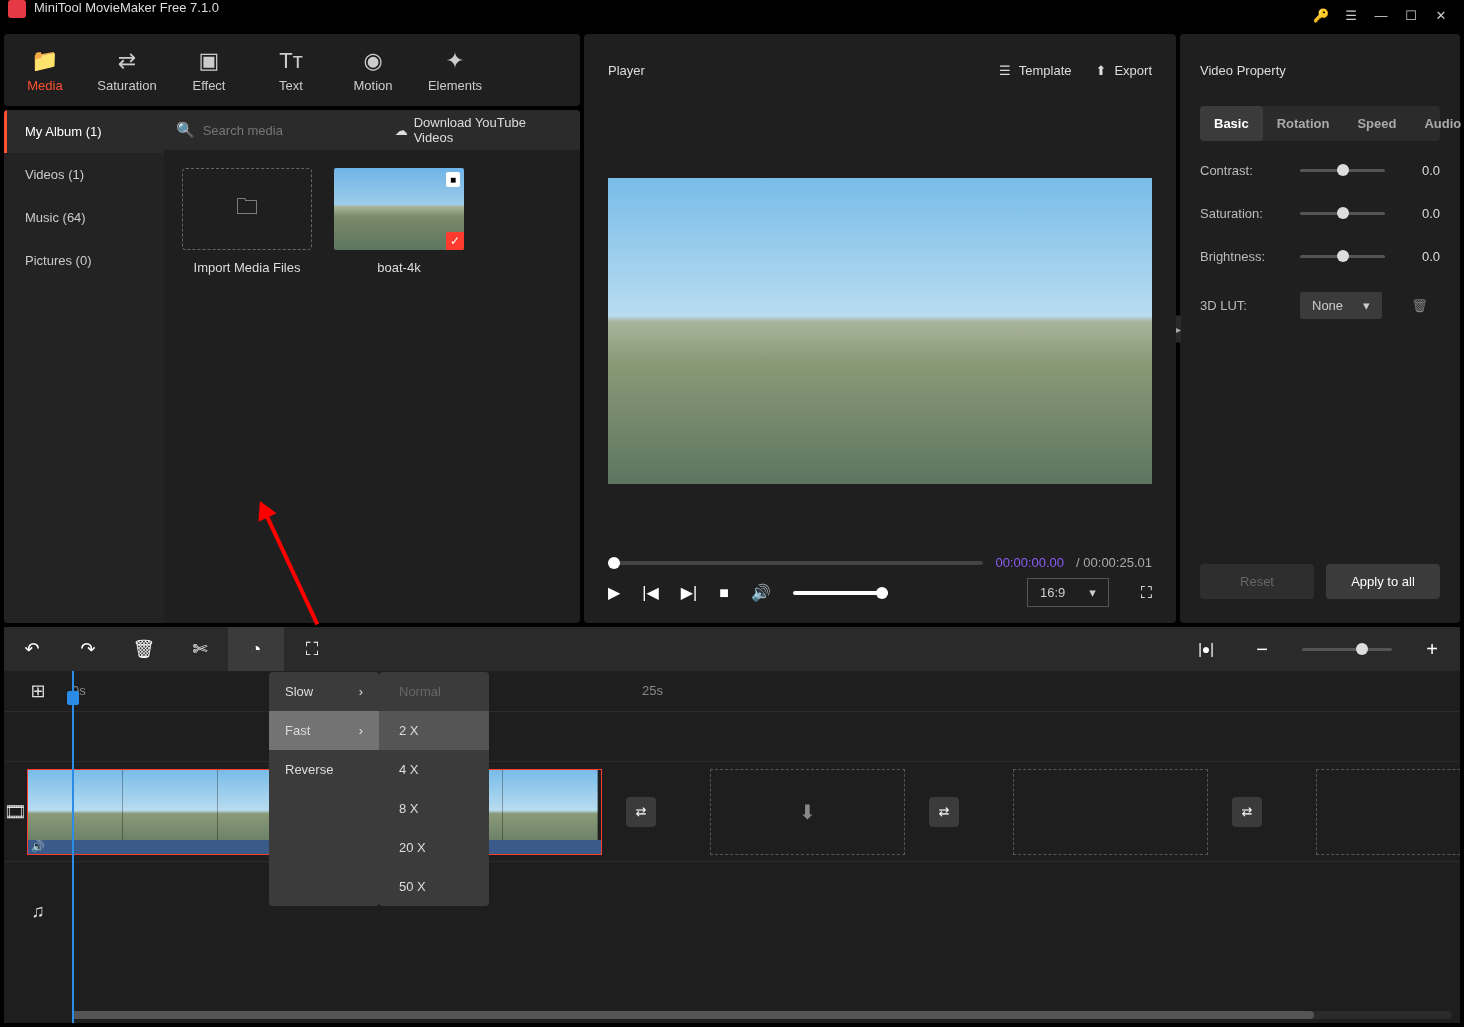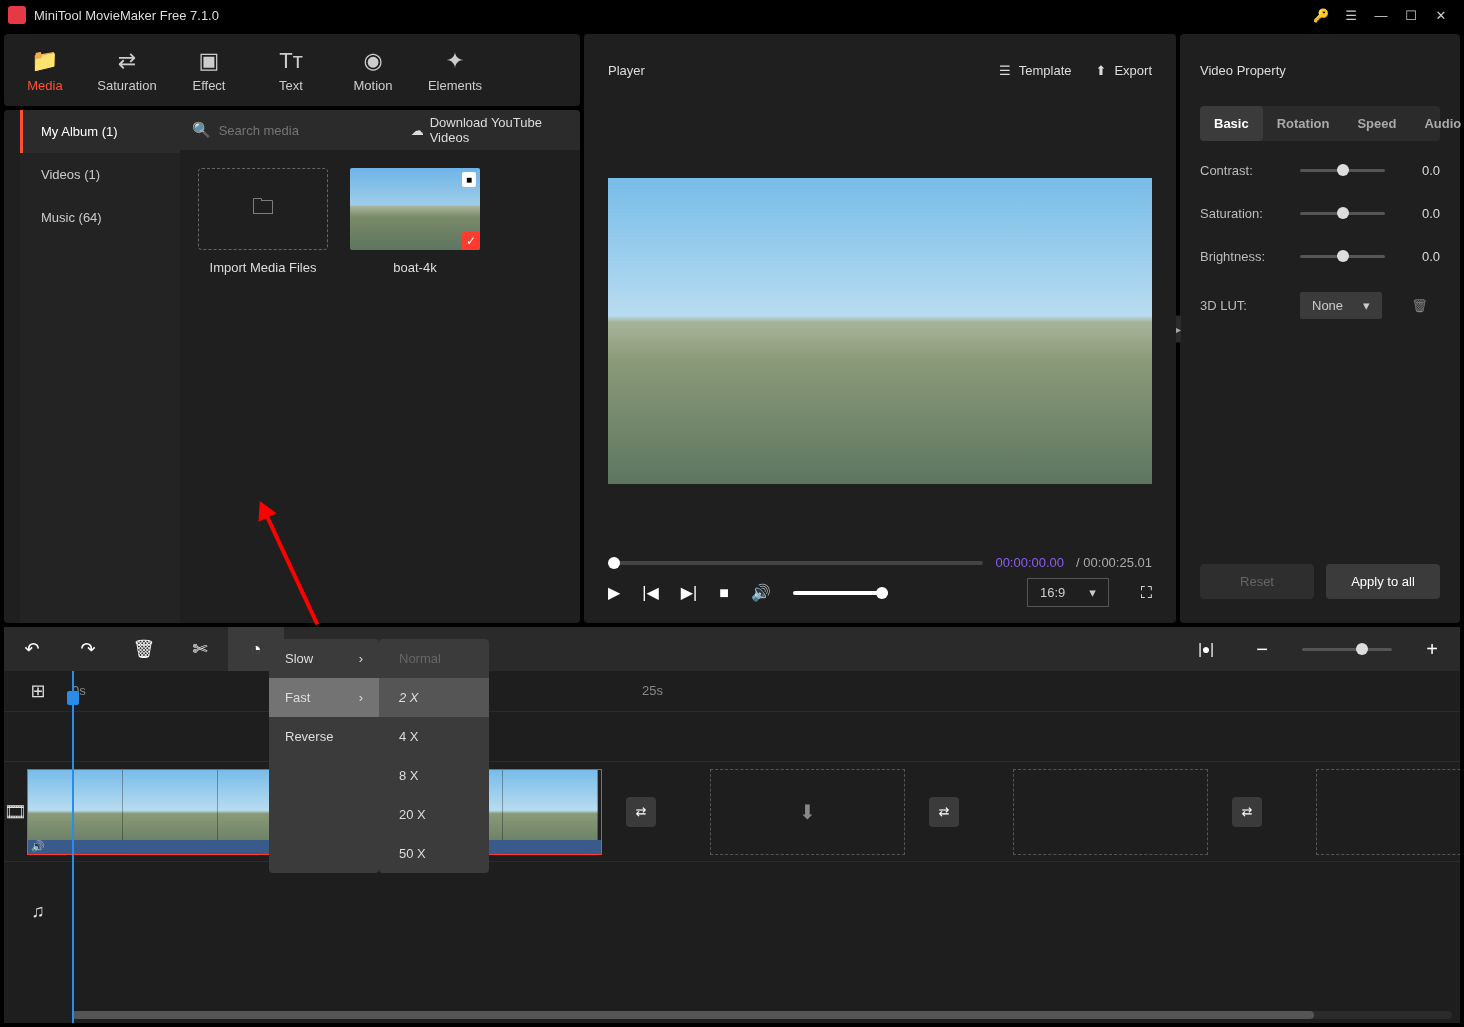--- a/index.html
+++ b/index.html
@@ -1,31 +1,31 @@
 <!DOCTYPE html>
 <html><head>
 <meta charset="utf-8">
 <style>
 * { margin: 0; padding: 0; box-sizing: border-box; font-family: Arial, sans-serif; user-select: none; }
 body { background: #000; color: #ddd; width: 1464px; height: 1027px; overflow: hidden; font-size: 13px; }
 
-.titlebar { height: 30px; background: #000; display: flex; align-items: center; padding: 0 8px; }
+.titlebar { height: 30px; background: #000; display: flex; align-items: flex-start; padding: 0 8px; }
 .titlebar .logo { width: 18px; height: 18px; background: #e63946; border-radius: 3px; display: flex; align-items: center; justify-content: center; margin-right: 8px; }
 .titlebar .spacer { flex: 1; }
 .titlebar .winbtn { width: 30px; height: 30px; display: flex; align-items: center; justify-content: center; cursor: pointer; color: #ccc; }
 .titlebar .key { color: #e6b800; }
 
 .main { display: flex; height: calc(1027px - 30px - 400px); }
 
 .left-panel { width: 585px; display: flex; flex-direction: column; }
 .left-tabs { height: 72px; display: flex; background: #1f1f1f; border-radius: 4px; margin: 4px; }
 .left-tab { flex: 0 0 82px; display: flex; flex-direction: column; align-items: center; justify-content: center; gap: 4px; cursor: pointer; color: #ccc; }
 .left-tab.active { color: #ff5030; }
 .left-tab .ico { font-size: 22px; }
-.left-body { display: flex; flex: 1; margin: 0 4px 4px 4px; background: #1f1f1f; border-radius: 4px; overflow: hidden; padding-left: 16px; }
+.left-body { display: flex; flex: 1; margin: 0 4px 4px 4px; background: #1f1f1f; border-radius: 4px; overflow: hidden; }
 .sidebar { width: 160px; background: #232323; }
 .sidebar .item { padding: 14px 18px; color: #ccc; cursor: pointer; border-left: 3px solid transparent; }
 .sidebar .item.active { background: #2b2b2b; border-left-color: #ff5030; color: #fff; }
 .media-body { flex: 1; display: flex; flex-direction: column; }
 .media-head { height: 40px; background: #2b2b2b; display: flex; align-items: center; padding: 0 12px; gap: 8px; }
 .search-ico { color: #888; font-size: 15px; }
 .media-head input { flex: 0 0 140px; background: transparent; border: none; color: #ccc; font-size: 13px; outline: none; }
 .media-head .spacer { flex: 1; }
 .media-head .yt { color: #ddd; display: flex; align-items: center; gap: 6px; cursor: pointer; }
 .media-grid { padding: 18px; display: flex; gap: 22px; }
@@ -96,28 +96,28 @@
 .clip .frame { width: 95px; height: 100%; background: linear-gradient(to bottom, #78bce8 0%, #b8dcf0 48%, #8a9a78 52%, #5d7560 100%); border-right: 1px solid rgba(0,0,0,0.3); }
 .clip .aud { position: absolute; bottom: 0; left: 0; right: 0; height: 14px; background: #3a5a8a; display: flex; align-items: center; padding: 0 4px; color: #fff; font-size: 11px; }
 .placeholder { border: 1px dashed #555; height: 86px; width: 195px; display: flex; align-items: center; justify-content: center; color: #888; font-size: 20px; margin-left: 42px; }
 .trans-btn { width: 30px; height: 30px; display: flex; align-items: center; justify-content: center; background: #3b3b3b; border-radius: 4px; color: #fff; cursor: pointer; margin-left: 12px; }
 .playhead { position: absolute; left: 68px; top: 0; bottom: 0; width: 2px; background: #2b8ce8; z-index: 5; }
 .playhead .head { position: absolute; top: 20px; left: -5px; width: 12px; height: 14px; background: #2b8ce8; border-radius: 2px; }
 
 .scrollbar { position: absolute; bottom: 4px; left: 68px; right: 8px; height: 8px; background: #2b2b2b; border-radius: 4px; }
 .scrollbar .thumb { position: absolute; left: 0; width: 90%; height: 100%; background: #555; border-radius: 4px; }
 
-.speed-menu { position: absolute; left: 269px; top: 639px; z-index: 100; display: flex; }
+.speed-menu { position: absolute; left: 269px; top: 672px; z-index: 100; display: flex; }
 .menu1 { width: 110px; background: #3b3b3b; border-radius: 4px; overflow: hidden; }
 .menu1 .mitem { padding: 12px 16px; display: flex; align-items: center; justify-content: space-between; color: #ddd; cursor: pointer; }
 .menu1 .mitem.hover { background: #737373; }
 .menu2 { width: 110px; background: #3b3b3b; border-radius: 4px; overflow: hidden; }
 .menu2 .mitem { padding: 12px 20px; color: #ddd; cursor: pointer; }
 .menu2 .mitem.disabled { color: #666; }
-.menu2 .mitem.hover { background: #555; font-style: italic; }
+.menu2 .mitem.hover { background: #555; }
 </style>
 </head>
 <body>
 
 <div class="titlebar">
   <div class="logo"></div>
   <span>MiniTool MovieMaker Free 7.1.0</span>
   <div class="spacer"></div>
   <div class="winbtn key">🔑</div>
   <div class="winbtn">☰</div>
@@ -152,20 +152,21 @@
       <div class="left-tab">
           <span class="ico">✦</span>
           <span>Elements</span>
         </div>
     </div>
     <div class="left-body">
       <div class="sidebar">
         <div class="item active">My Album (1)</div>
         <div class="item">Videos (1)</div>
         <div class="item">Music (64)</div>
+        <div class="item">Pictures (0)</div>
       </div>
       <div class="media-body">
         <div class="media-head">
           <span class="search-ico">🔍</span>
           <input placeholder="Search media" style="">
           <div class="spacer"></div>
           <div class="yt">
               <span>☁</span>
               <span>Download YouTube Videos</span>
             </div>

